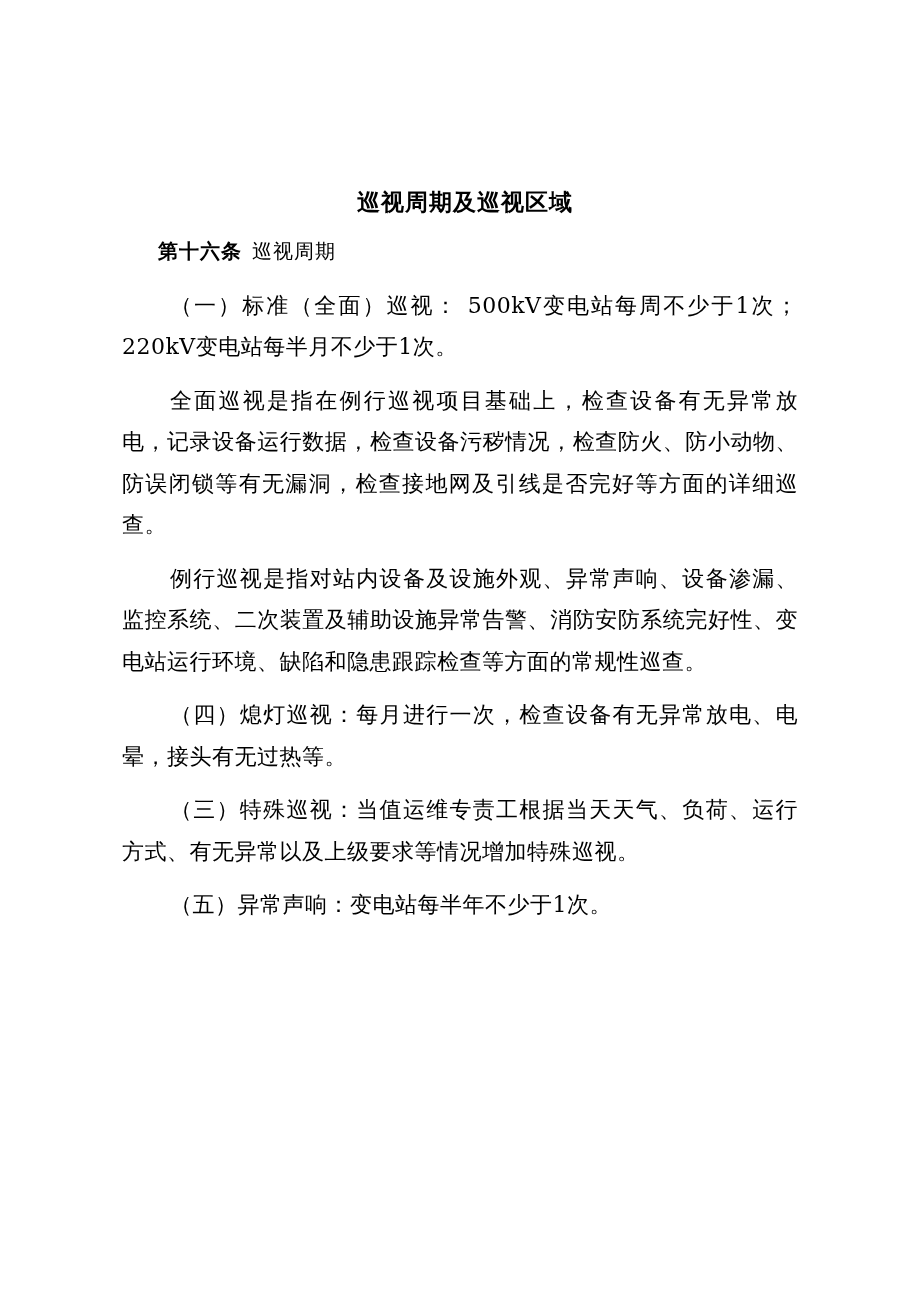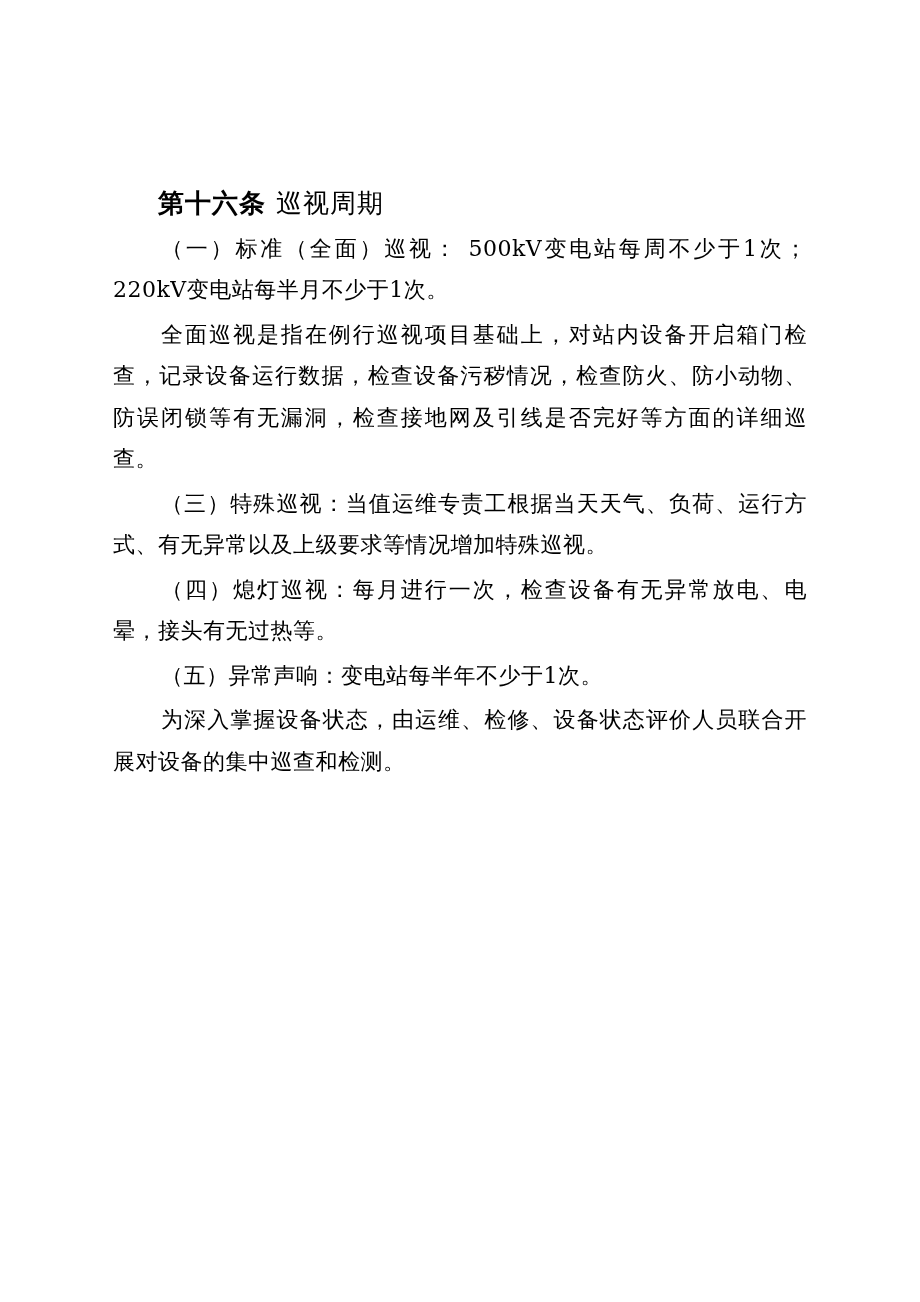--- a/index.html
+++ b/index.html
@@ -28,48 +28,49 @@
       font-size: 23px;
       line-height: 38px;
       margin: 0 0 10px 0;
       letter-spacing: 1px;
       padding-left: 10px;
     }
     .para {
       font-size: 22px;
       line-height: 41.5px;
       text-indent: 48px;
-      margin: 3px;
+      margin: 12px;
       text-align: justify;
       letter-spacing: 0.5px;
     }
     .article-heading {
-      font-size: 26px;
+      font-size: 20px;
       line-height: 41.5px;
       text-indent: 48px;
       margin: 0;
     }
     .article-heading .bold {
       font-family: "DejaVu Sans", "Liberation Sans", sans-serif;
       font-weight: bold;
       letter-spacing: 1px;
     }
     .article-heading .normal {
       margin-left: 10px;
       letter-spacing: 1px;
     }
   </style>
 </head>
 <body>
 
 <div class="page">
+  <h1 class="title">巡视周期及巡视区域</h1>
 
   <p class="article-heading">
     <span class="bold">第十六条</span><span class="normal">巡视周期</span>
   </p>
 
   <p class="para">（一）标准（全面）巡视： 500kV变电站每周不少于1次；220kV变电站每半月不少于1次。</p>
-  <p class="para">全面巡视是指在例行巡视项目基础上，对站内设备开启箱门检查，记录设备运行数据，检查设备污秽情况，检查防火、防小动物、防误闭锁等有无漏洞，检查接地网及引线是否完好等方面的详细巡查。</p>
+  <p class="para">全面巡视是指在例行巡视项目基础上，检查设备有无异常放电，记录设备运行数据，检查设备污秽情况，检查防火、防小动物、防误闭锁等有无漏洞，检查接地网及引线是否完好等方面的详细巡查。</p>
+  <p class="para">例行巡视是指对站内设备及设施外观、异常声响、设备渗漏、监控系统、二次装置及辅助设施异常告警、消防安防系统完好性、变电站运行环境、缺陷和隐患跟踪检查等方面的常规性巡查。</p>
+  <p class="para">（四）熄灯巡视：每月进行一次，检查设备有无异常放电、电晕，接头有无过热等。</p>
   <p class="para">（三）特殊巡视：当值运维专责工根据当天天气、负荷、运行方式、有无异常以及上级要求等情况增加特殊巡视。</p>
-  <p class="para">（四）熄灯巡视：每月进行一次，检查设备有无异常放电、电晕，接头有无过热等。</p>
   <p class="para">（五）异常声响：变电站每半年不少于1次。</p>
-  <p class="para">为深入掌握设备状态，由运维、检修、设备状态评价人员联合开展对设备的集中巡查和检测。</p>
 </div>
 
 </body></html>

